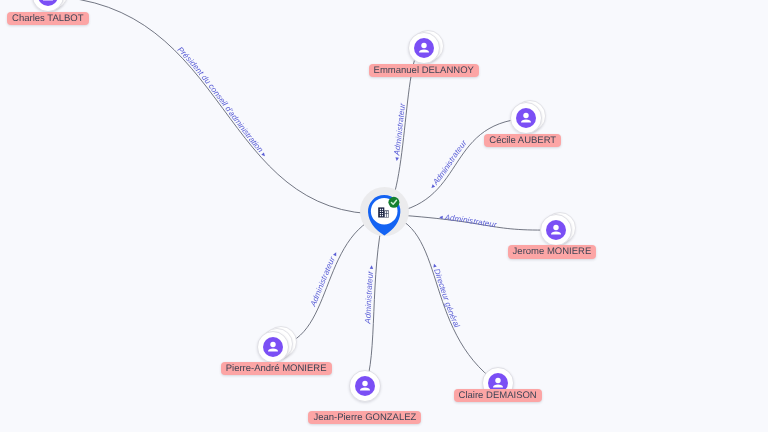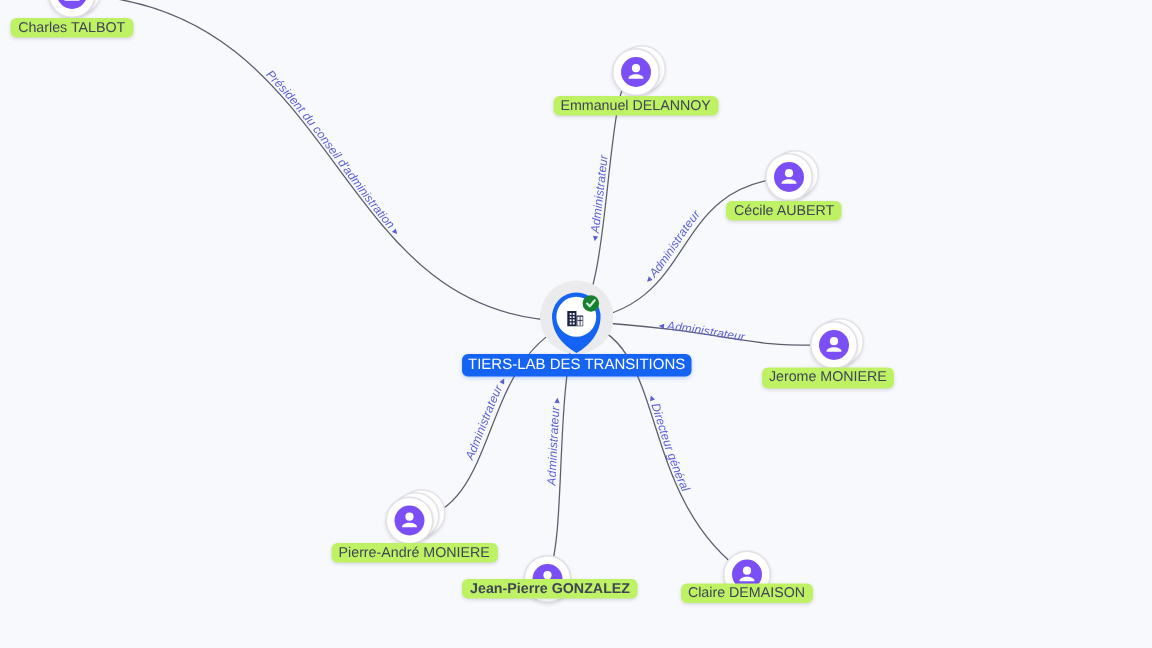--- a/index.html
+++ b/index.html
@@ -15,21 +15,21 @@
   
   .pnode{position:absolute;}
   .pstack{position:absolute;border-radius:50%;background:#ffffff;
           border:0.6px solid #e3e3e8;box-sizing:border-box;
           box-shadow:0 1px 2px rgba(40,44,63,.10);}
   .pmain{position:absolute;border-radius:50%;background:#fff;
          border:0.6px solid #e0e0e6;box-sizing:border-box;
          box-shadow:0 1px 2.5px rgba(40,44,63,.14);}
   .pavatar{position:absolute;border-radius:50%;background:#7b4ff5;display:flex;
            align-items:center;justify-content:center;}
-  .nlabel{position:absolute;background:#bef264;border-radius:4px;
+  .nlabel{position:absolute;background:#fca5a5;border-radius:4px;
           color:#3f4455;font-size:9.5px;line-height:13.2px;padding:0 5px;white-space:nowrap;
           box-shadow:0 1px 2.5px rgba(40,44,63,.16);}
 
   
   .halo{position:absolute;border-radius:50%;background:#ebebed;}
   .pin{position:absolute;}
   .clabel{position:absolute;background:#1463f3;border-radius:4px;color:#fff;
           font-size:10px;line-height:15px;white-space:nowrap;padding:0 4px;
           box-shadow:0 1px 3px rgba(20,99,243,.30);}
 </style>
@@ -94,21 +94,20 @@
         <rect x="4.75" y="8.8" width="1.25" height="1.25" rx="0.2" fill="#eef1fb"></rect>
         <rect x="9.35" y="4.95" width="0.55" height="6.0" fill="#1b2342"></rect>
         <rect x="7.8" y="7.1" width="3.5" height="0.55" fill="#1b2342"></rect>
       </g>
       <g>
         <circle cx="27.9" cy="9.3" r="5.5" fill="#15802f"></circle>
         <path d="M25.4 9.4 L27.2 11.2 L30.5 7.2" stroke="#cdf0d4" stroke-width="1.45" fill="none" stroke-linecap="round" stroke-linejoin="round"></path>
       </g>
     </svg>
   </div>
-  <div class="clabel" style="left:308px;top:236px;">TIERS-LAB DES TRANSITIONS</div>
 
   <div id="people-layer">
       <div class="pnode" style="left: 47.6px; top: -3.7px;">
         <div class="pstack" style="left:-12.1px;top:-18.4px;width:32px;height:32px;"></div>
         <div class="pmain" style="left:-16px;top:-16px;width:32px;height:32px;"></div>
         <div class="pavatar" style="left:-10px;top:-10px;width:20px;height:20px;">
           <svg viewBox="0 0 20 20" width="20" height="20">
             <circle cx="10" cy="7.45" r="2.72" fill="#fff"></circle>
             <path d="M10 11.45 C 7.2 11.45 5.05 12.75 5.05 13.95 L 5.05 14.55 L 14.95 14.55 L 14.95 13.95 C 14.95 12.75 12.8 11.45 10 11.45 Z" fill="#fff"></path>
           </svg>
@@ -159,21 +158,21 @@
         <div class="nlabel" style="top: 6px; left: -44px;">Claire DEMAISON</div>
       </div>
       <div class="pnode" style="left: 364.9px; top: 385.8px;">
         <div class="pmain" style="left:-16px;top:-16px;width:32px;height:32px;"></div>
         <div class="pavatar" style="left:-10px;top:-10px;width:20px;height:20px;">
           <svg viewBox="0 0 20 20" width="20" height="20">
             <circle cx="10" cy="7.45" r="2.72" fill="#fff"></circle>
             <path d="M10 11.45 C 7.2 11.45 5.05 12.75 5.05 13.95 L 5.05 14.55 L 14.95 14.55 L 14.95 13.95 C 14.95 12.75 12.8 11.45 10 11.45 Z" fill="#fff"></path>
           </svg>
         </div>
-        <div class="nlabel" style="top: 0; left: -56.5px; font-weight: bold;">Jean-Pierre GONZALEZ</div>
+        <div class="nlabel" style="top: 25px; left: -56.5px;">Jean-Pierre GONZALEZ</div>
       </div>
       <div class="pnode" style="left: 272.7px; top: 346.6px;">
         <div class="pstack" style="left:-8.2px;top:-20.8px;width:32px;height:32px;"></div>
         <div class="pstack" style="left:-12.1px;top:-18.4px;width:32px;height:32px;"></div>
         <div class="pmain" style="left:-16px;top:-16px;width:32px;height:32px;"></div>
         <div class="pavatar" style="left:-10px;top:-10px;width:20px;height:20px;">
           <svg viewBox="0 0 20 20" width="20" height="20">
             <circle cx="10" cy="7.45" r="2.72" fill="#fff"></circle>
             <path d="M10 11.45 C 7.2 11.45 5.05 12.75 5.05 13.95 L 5.05 14.55 L 14.95 14.55 L 14.95 13.95 C 14.95 12.75 12.8 11.45 10 11.45 Z" fill="#fff"></path>
           </svg>

